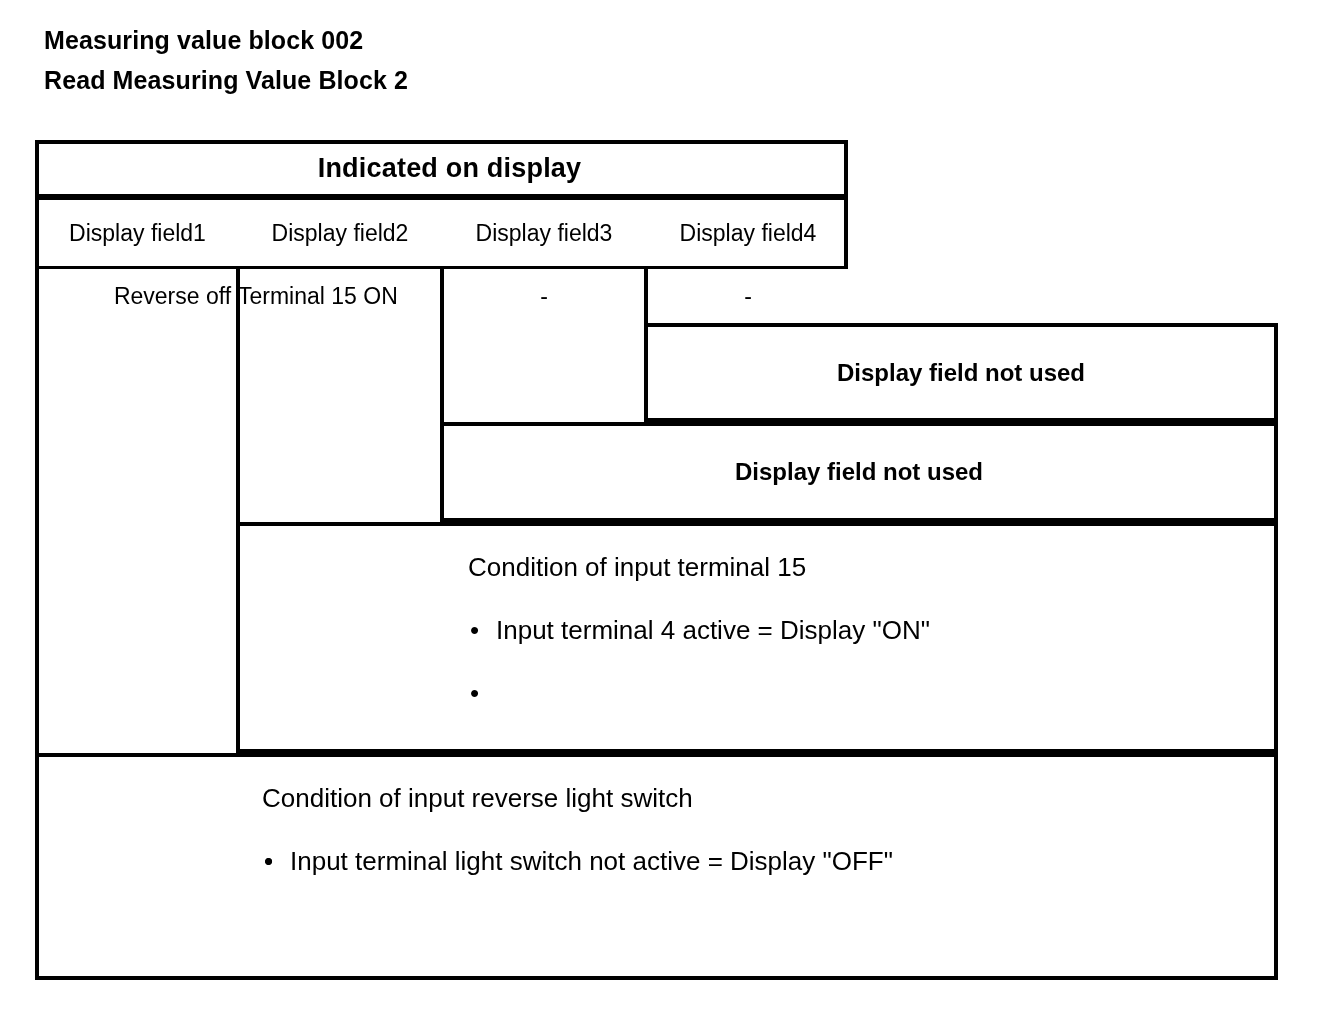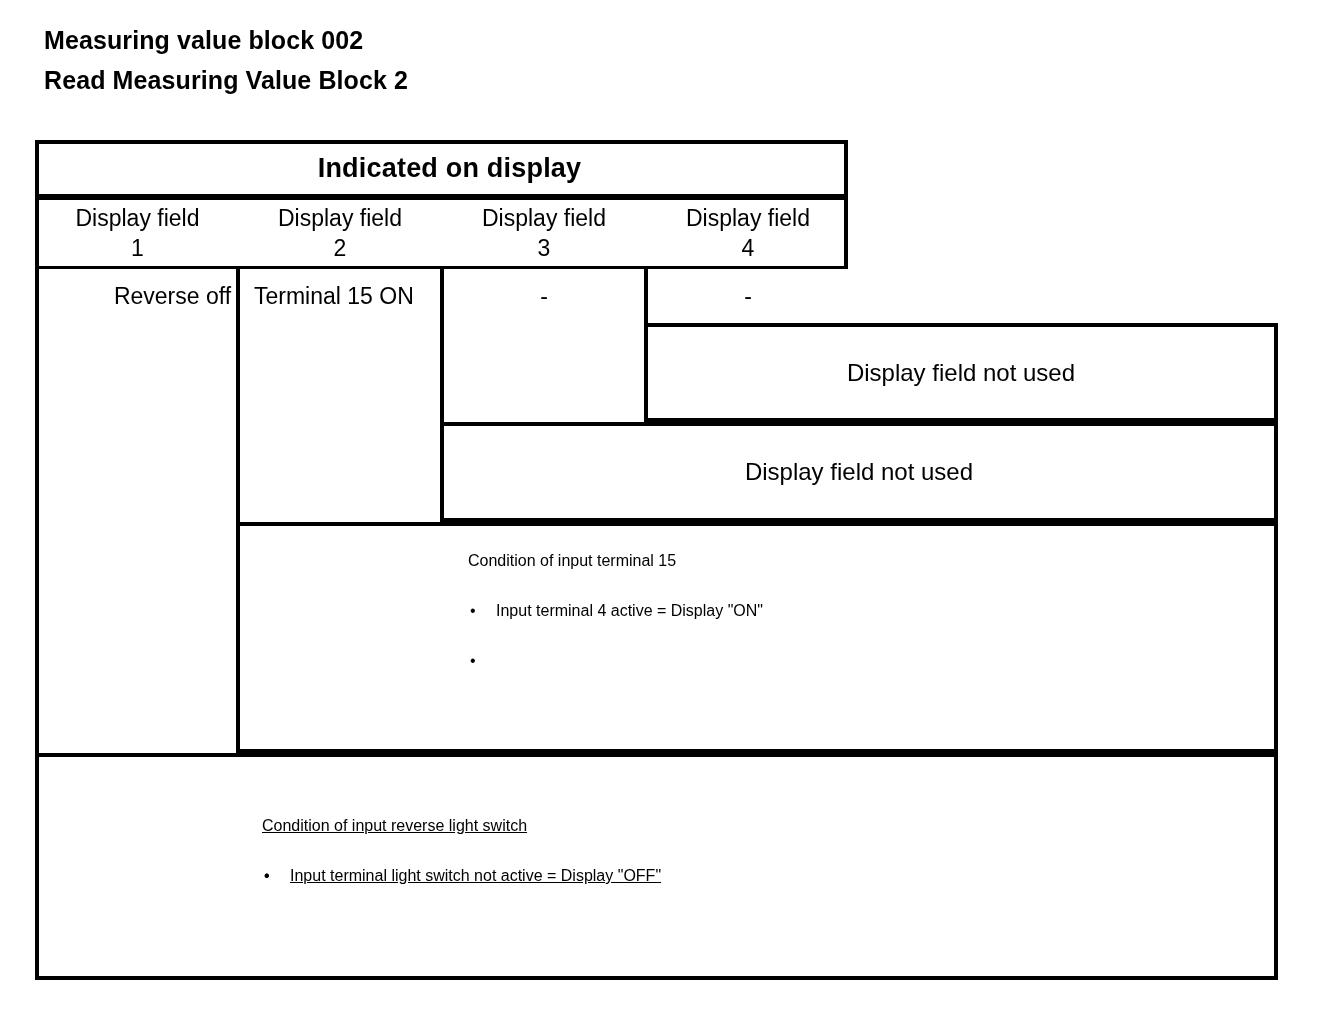--- a/index.html
+++ b/index.html
@@ -81,21 +81,21 @@
     width: 4px;
     background: #000000;
   }
 
   
   .hdr-cell {
     position: absolute;
     top: 197px;
     height: 72px;
     display: flex;
-    flex-direction: column;
+    flex-direction: row;
     align-items: center;
     justify-content: center;
     font-size: 23px;
     line-height: 30px;
     text-align: center;
   }
   
   .val-cell {
     position: absolute;
     top: 269px;
@@ -173,41 +173,42 @@
   }
 
   
   .centered-label {
     position: absolute;
     display: flex;
     align-items: center;
     justify-content: center;
     font-size: 24px;
     white-space: nowrap;
+    font-weight: bold;
   }
   #label-field4 {
     left: 644px;
     top: 323px;
     width: 634px;
     height: 99px;
   }
   #label-field3 {
     left: 440px;
     top: 422px;
     width: 838px;
     height: 100px;
   }
 
   
   .cond-block {
     position: absolute;
-    font-size: 16px;
+    font-size: 26px;
   }
   #cond-field2 { left: 468px; top: 552px; width: 800px; }
-  #cond-field1 { left: 262px; top: 817px; width: 1000px; text-decoration: underline; }
+  #cond-field1 { left: 262px; top: 783px; width: 1000px; }
 
   .cond-title {
     display: block;
     white-space: nowrap;
     margin-bottom: 32px;
   }
   .bullet-row {
     display: block;
     white-space: nowrap;
     margin-bottom: 32px;
@@ -252,21 +253,21 @@
   <div class="hdr-cell" style="left:444px; width:200px;">
     <span>Display field</span>
     <span>3</span>
   </div>
   <div class="hdr-cell" style="left:648px; width:200px;">
     <span>Display field</span>
     <span>4</span>
   </div>
 
   <div class="val-cell" style="left:39px; width:197px;padding-left:35px;">Reverse off</div>
-  <div class="val-cell left-align" style="left:244px; width:200px;">Terminal 15 ON</div>
+  <div class="val-cell left-align" style="left:228px; width:200px;">Terminal 15 ON</div>
   <div class="val-cell" style="left:444px; width:200px;">-</div>
   <div class="val-cell" style="left:648px; width:200px;">-</div>
 
   <div class="box" id="box-field4"></div>
   <div class="centered-label" id="label-field4">Display field not used</div>
 
   <div class="box" id="box-field3"></div>
   <div class="centered-label" id="label-field3">Display field not used</div>
 
   <div class="box" id="box-field2"></div>

